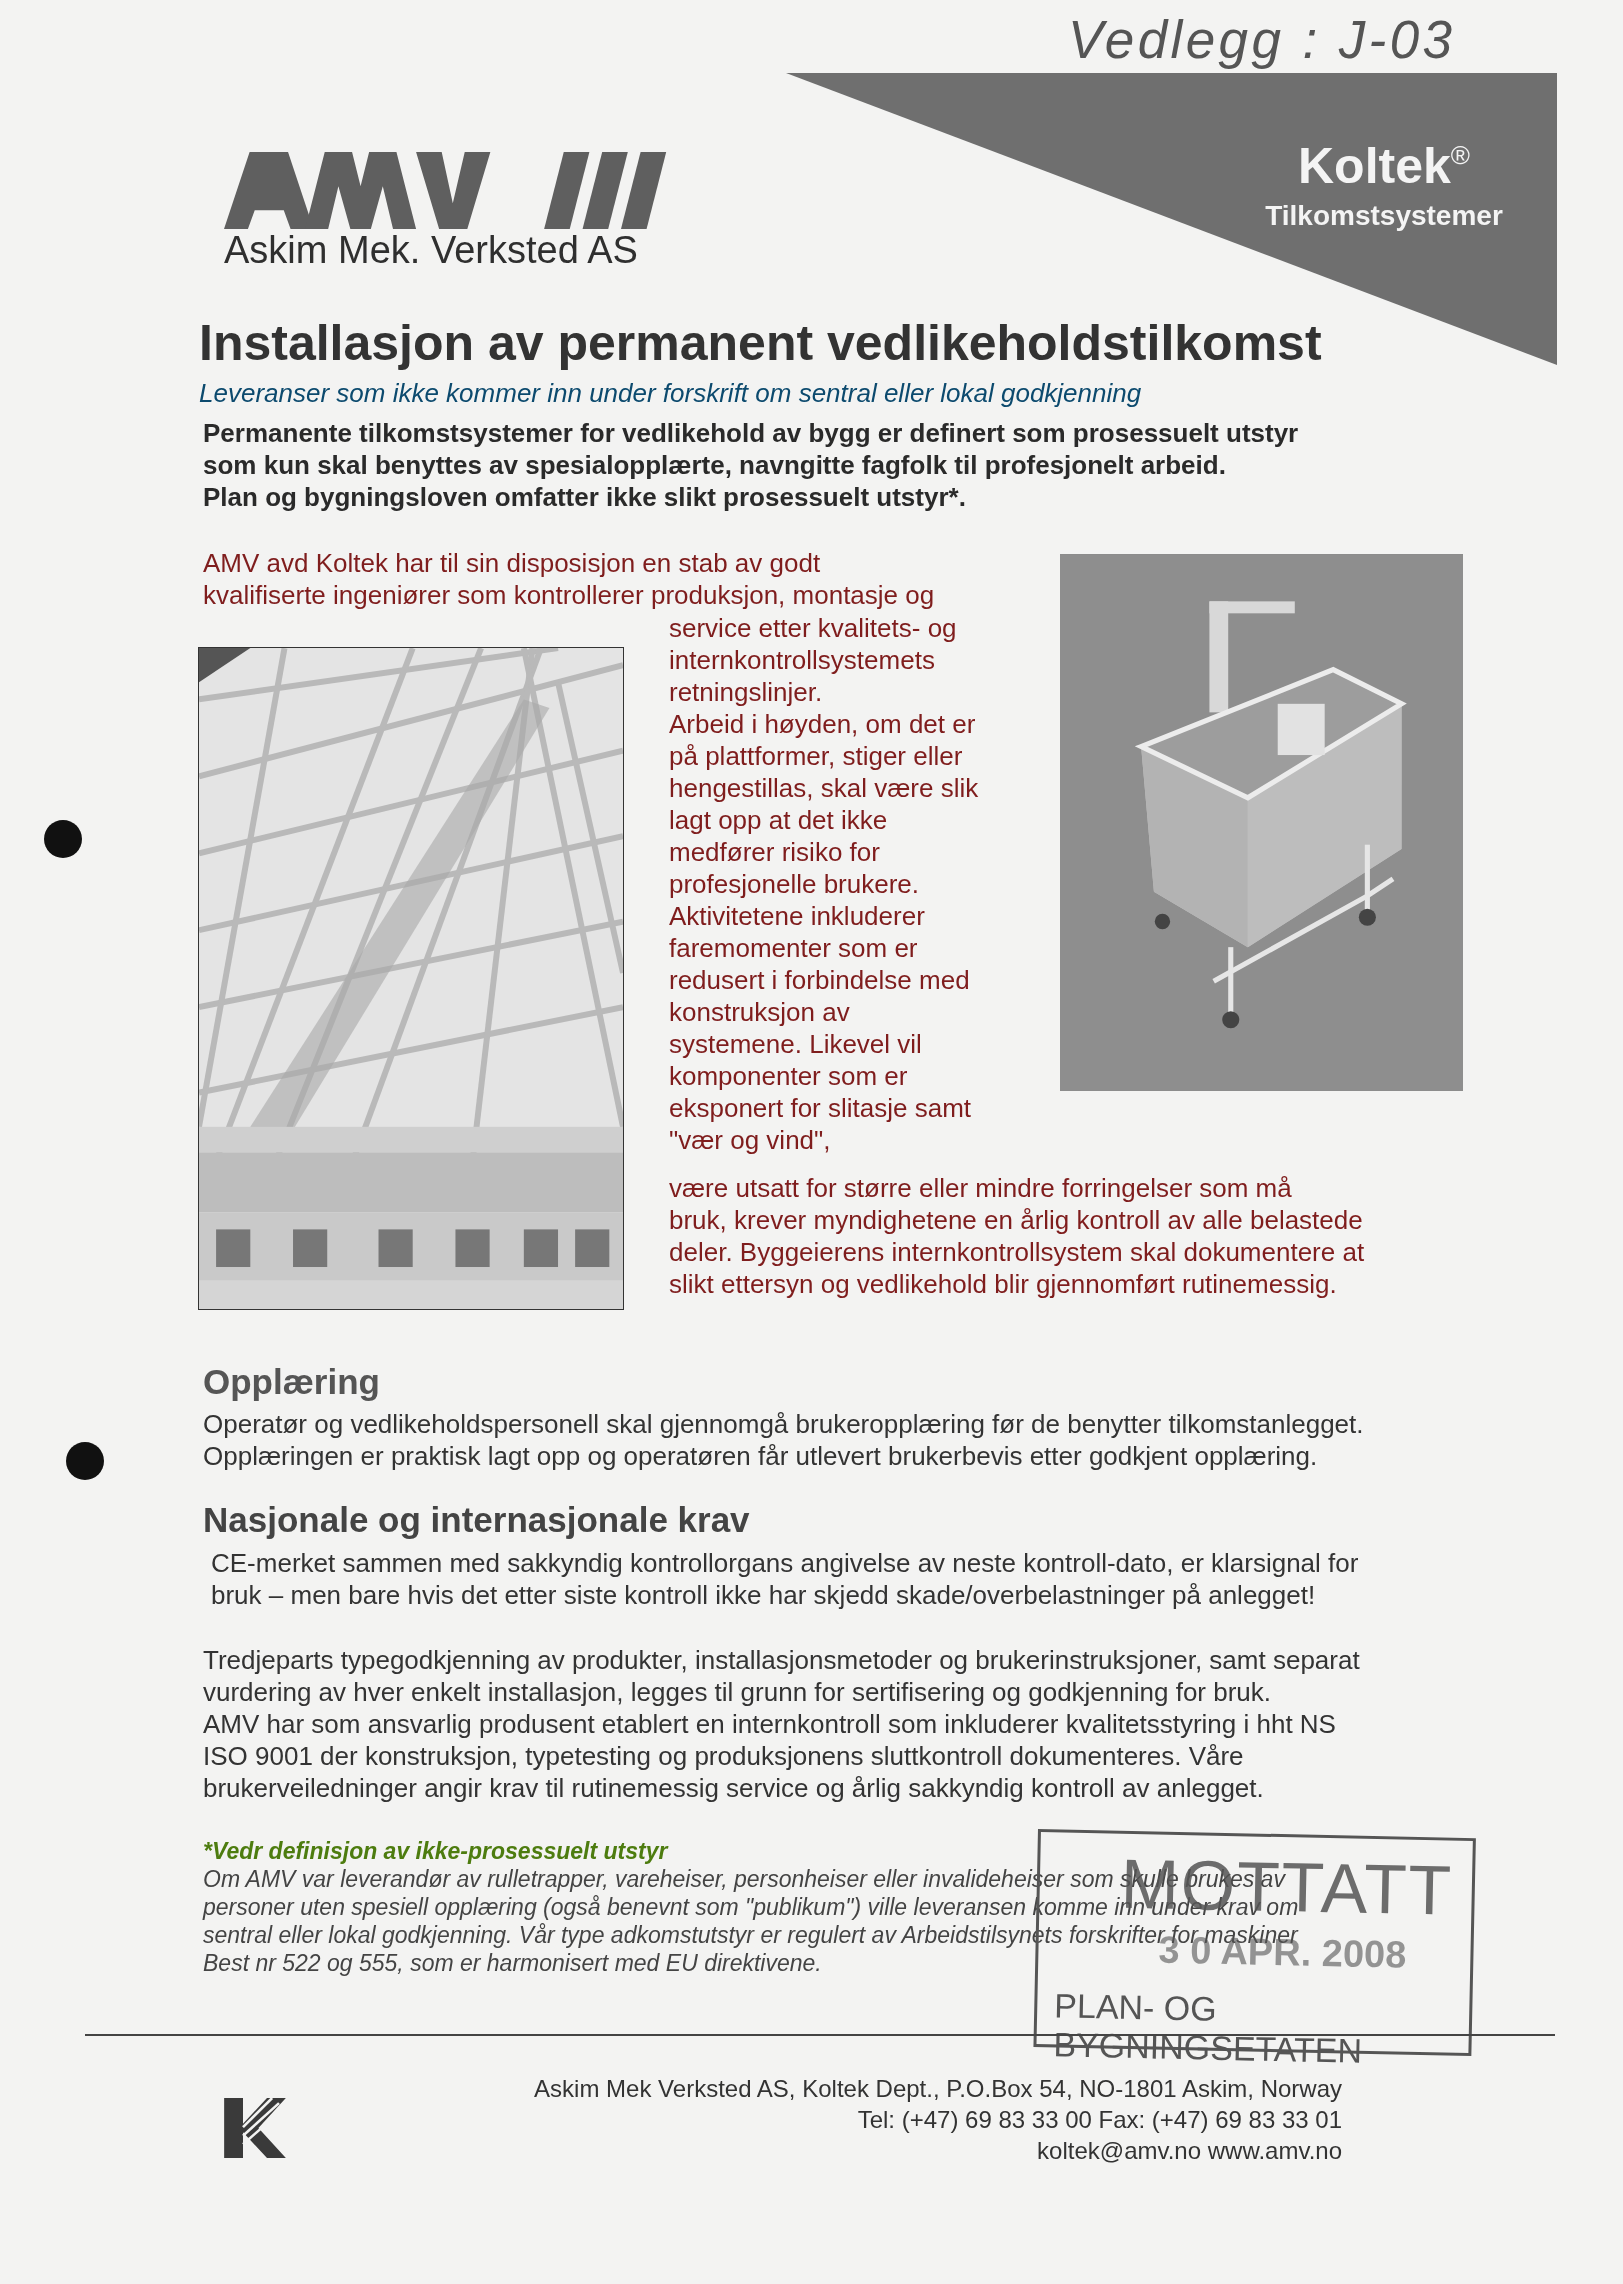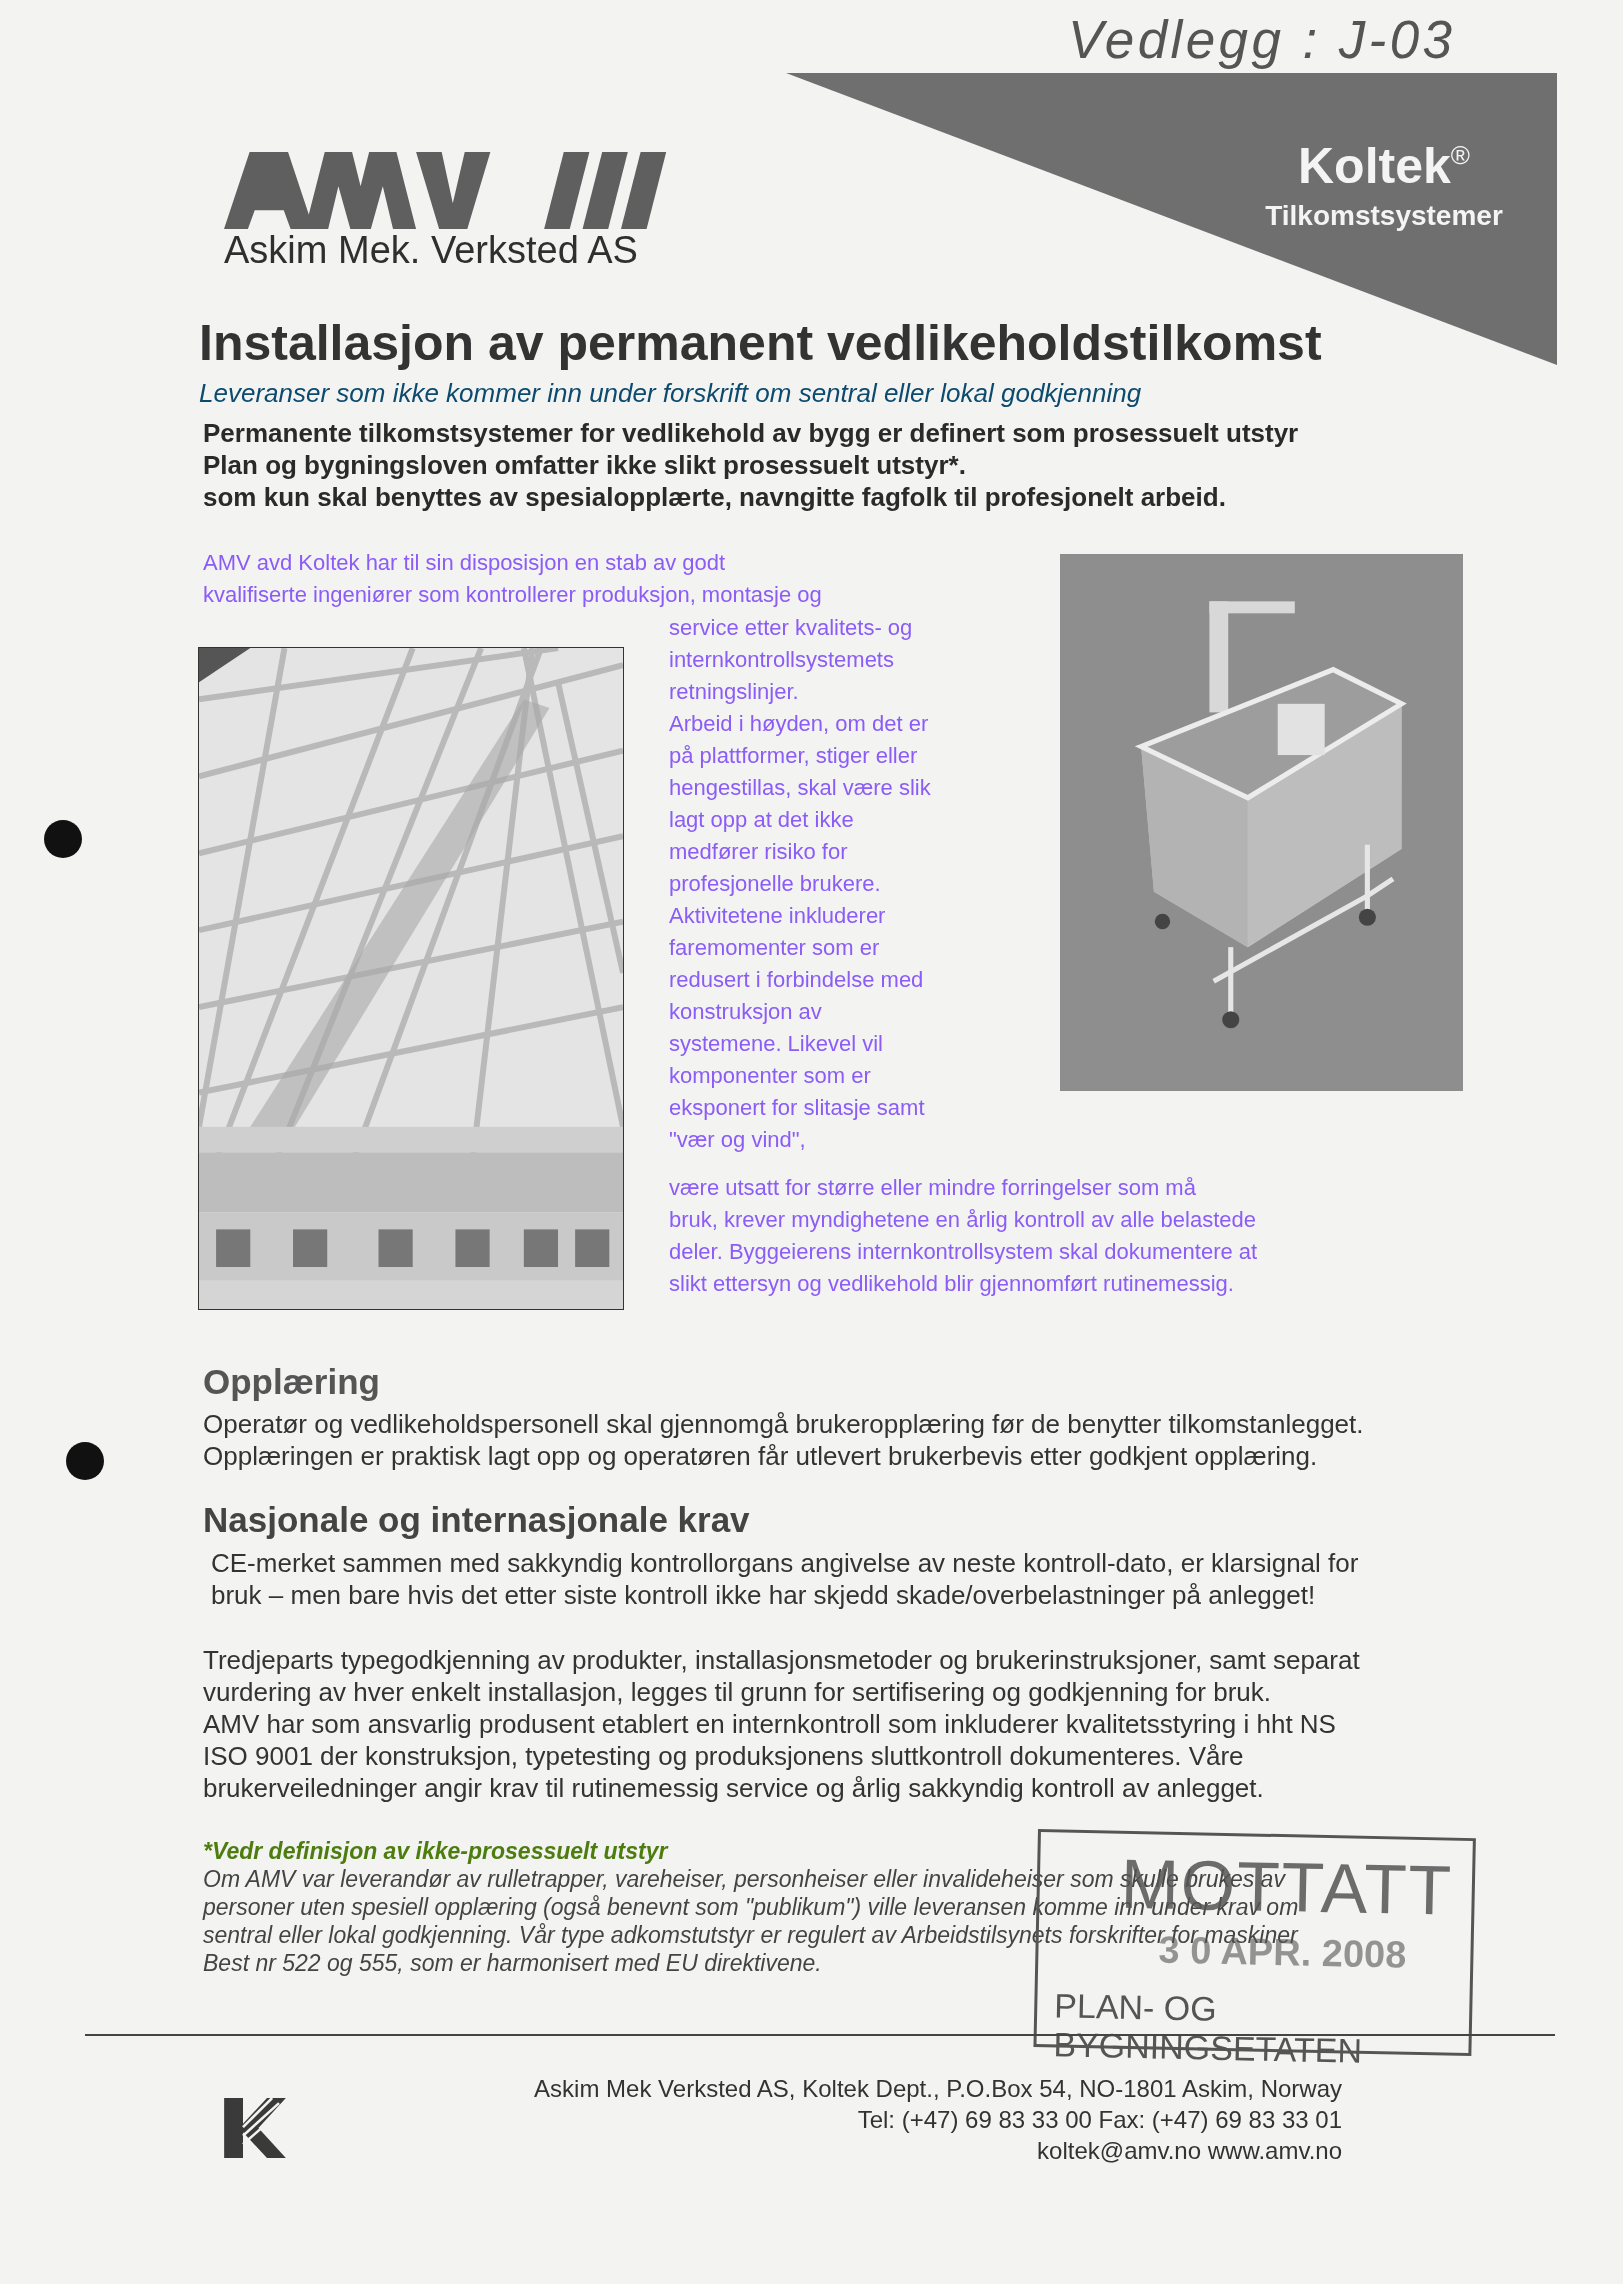--- a/index.html
+++ b/index.html
@@ -16,21 +16,21 @@
   .triangle { left:786px; top:73px; width:771px; height:292px; }
   .koltek { left:1230px; top:137px; width:308px; text-align:center; color:#f4f4f4; }
   .koltek .name { font-size:50px; font-weight:bold; }
   .koltek .name sup { font-size:26px; font-weight:normal; vertical-align:19px; }
   .koltek .sub { font-size:28px; font-weight:bold; margin-top:5.1px; }
   .amv-logo { left:224px; top:152px; width:461px; height:77px; }
   .company { left:224px; top:229px; font-size:38px; color:#2f2f2f; }
   .title { left:199px; top:314px; font-size:50px; font-weight:bold; color:#333; white-space:nowrap; }
   .subtitle { left:199px; top:378px; font-size:26px; font-style:italic; color:#0c4a6e; white-space:nowrap; }
   .intro { left:203px; top:417px; font-size:26px; font-weight:bold; color:#2a2a2a; line-height:32px; width:1282px; }
-  .body-text { font-size:22px; line-height:32px; color:#8b5cf6; white-space:nowrap; }
+  .body-text { font-size:26px; line-height:32px; color:#7f1d1d; white-space:nowrap; }
   .p1 { left:203px; top:547px; }
   .p2 { left:669px; top:612px; }
   .p3 { left:669px; top:1172px; }
   .photo { border:1.7px solid #333; overflow:hidden; }
   .photo-atrium { left:198px; top:647px; width:424px; height:661px; background:#dcdcdc; }
   .photo-basket { left:1060px; top:554px; width:403px; height:537px; background:#8a8a8a; border:none; }
   .heading { font-size:35px; font-weight:bold; color:#555; }
   .h-opp { left:203px; top:1362px; }
   .h-nas { left:203px; top:1500px; color:#444; }
   .sec-text { left:203px; font-size:26px; line-height:32px; color:#333; white-space:nowrap; }
@@ -79,22 +79,22 @@
     <polygon points="420,90 443,0 473,0 450,90"></polygon>
     <polygon points="465,90 488,0 518,0 495,90"></polygon>
   </g>
 </svg>
 <div class="abs company">Askim Mek. Verksted AS</div>
 
 <div class="abs title">Installasjon av permanent vedlikeholdstilkomst</div>
 <div class="abs subtitle">Leveranser som ikke kommer inn under forskrift om sentral eller lokal godkjenning</div>
 <div class="abs intro">
   <div>Permanente tilkomstsystemer for vedlikehold av bygg er definert som prosessuelt utstyr</div>
+  <div>som kun skal benyttes av spesialopplærte, navngitte fagfolk til profesjonelt arbeid.</div>
   <div>Plan og bygningsloven omfatter ikke slikt prosessuelt utstyr*.</div>
-  <div>som kun skal benyttes av spesialopplærte, navngitte fagfolk til profesjonelt arbeid.</div>
 </div>
 
 <div class="abs body-text p1">
   <div>AMV avd Koltek har til sin disposisjon en stab av godt</div>
   <div>kvalifiserte ingeniører som kontrollerer produksjon, montasje og</div>
 </div>
 <div class="abs body-text p2">
   <div>service etter kvalitets- og</div>
   <div>internkontrollsystemets</div>
   <div>retningslinjer.</div>

